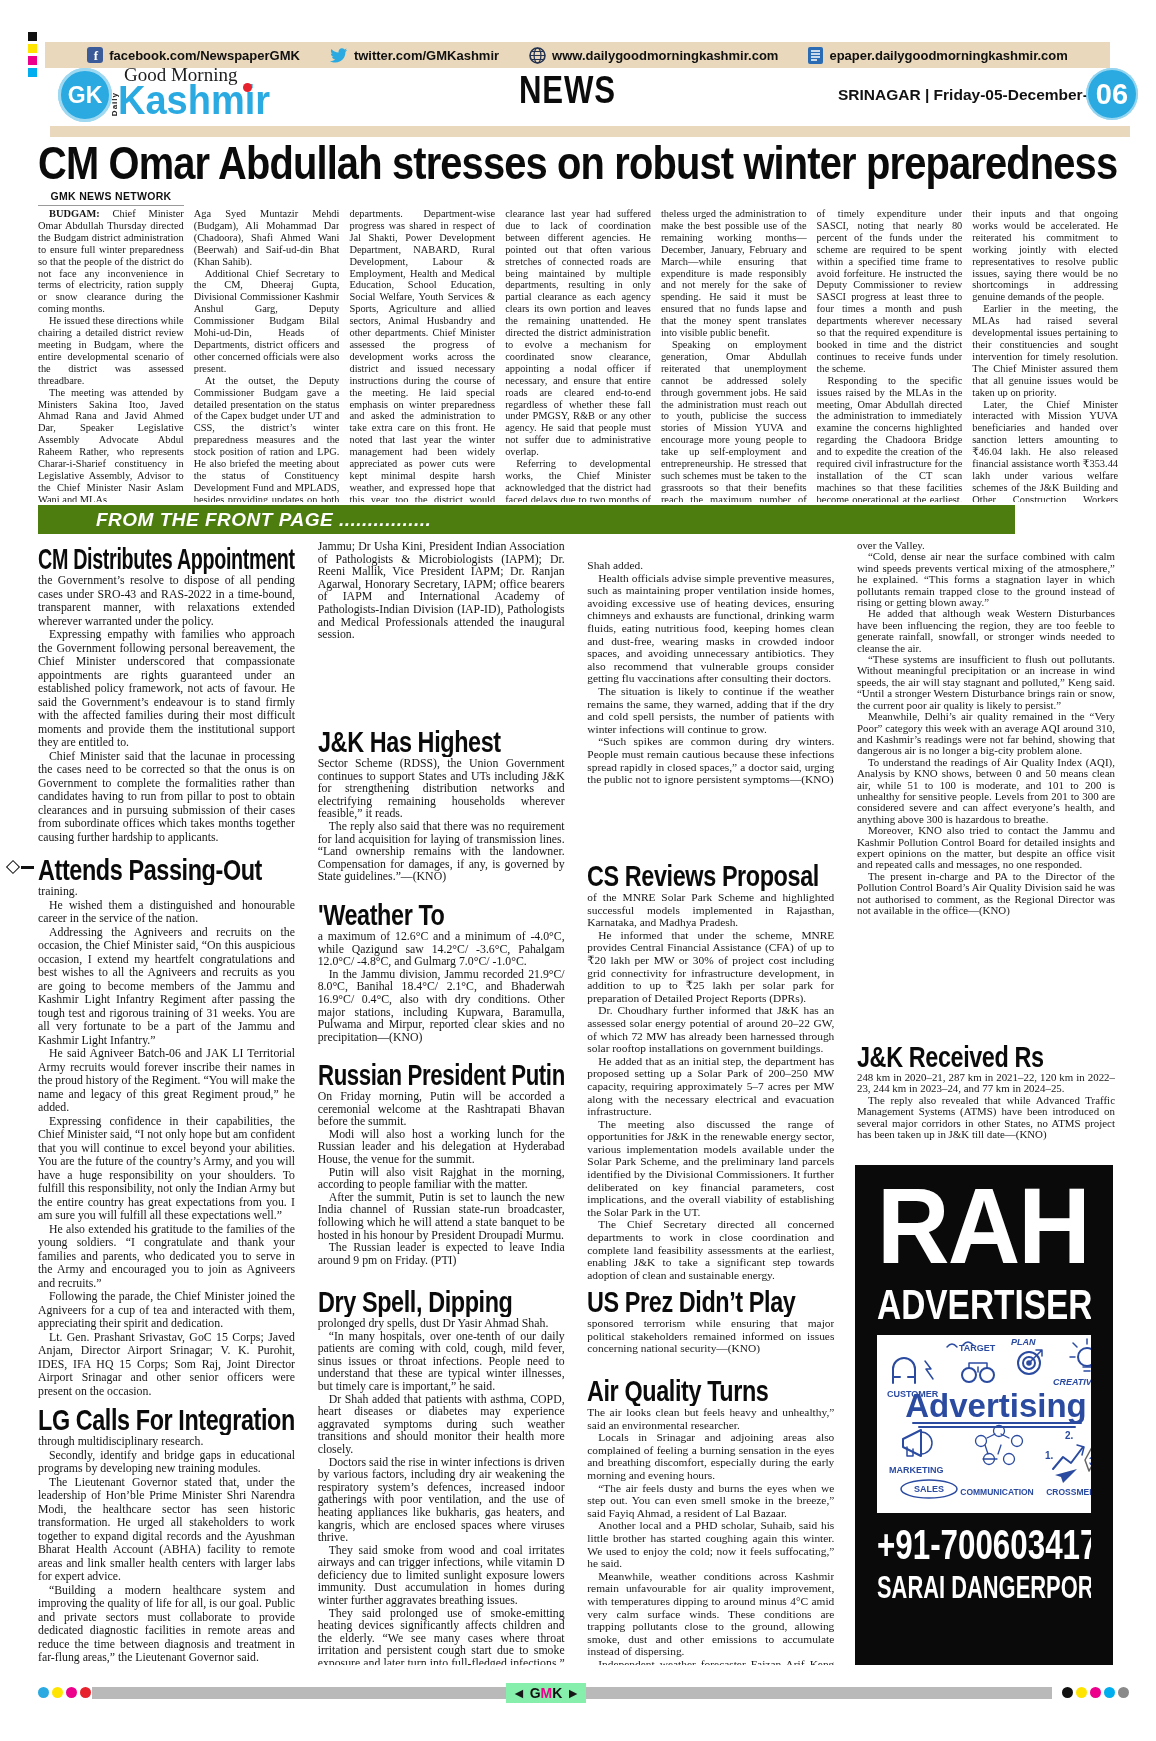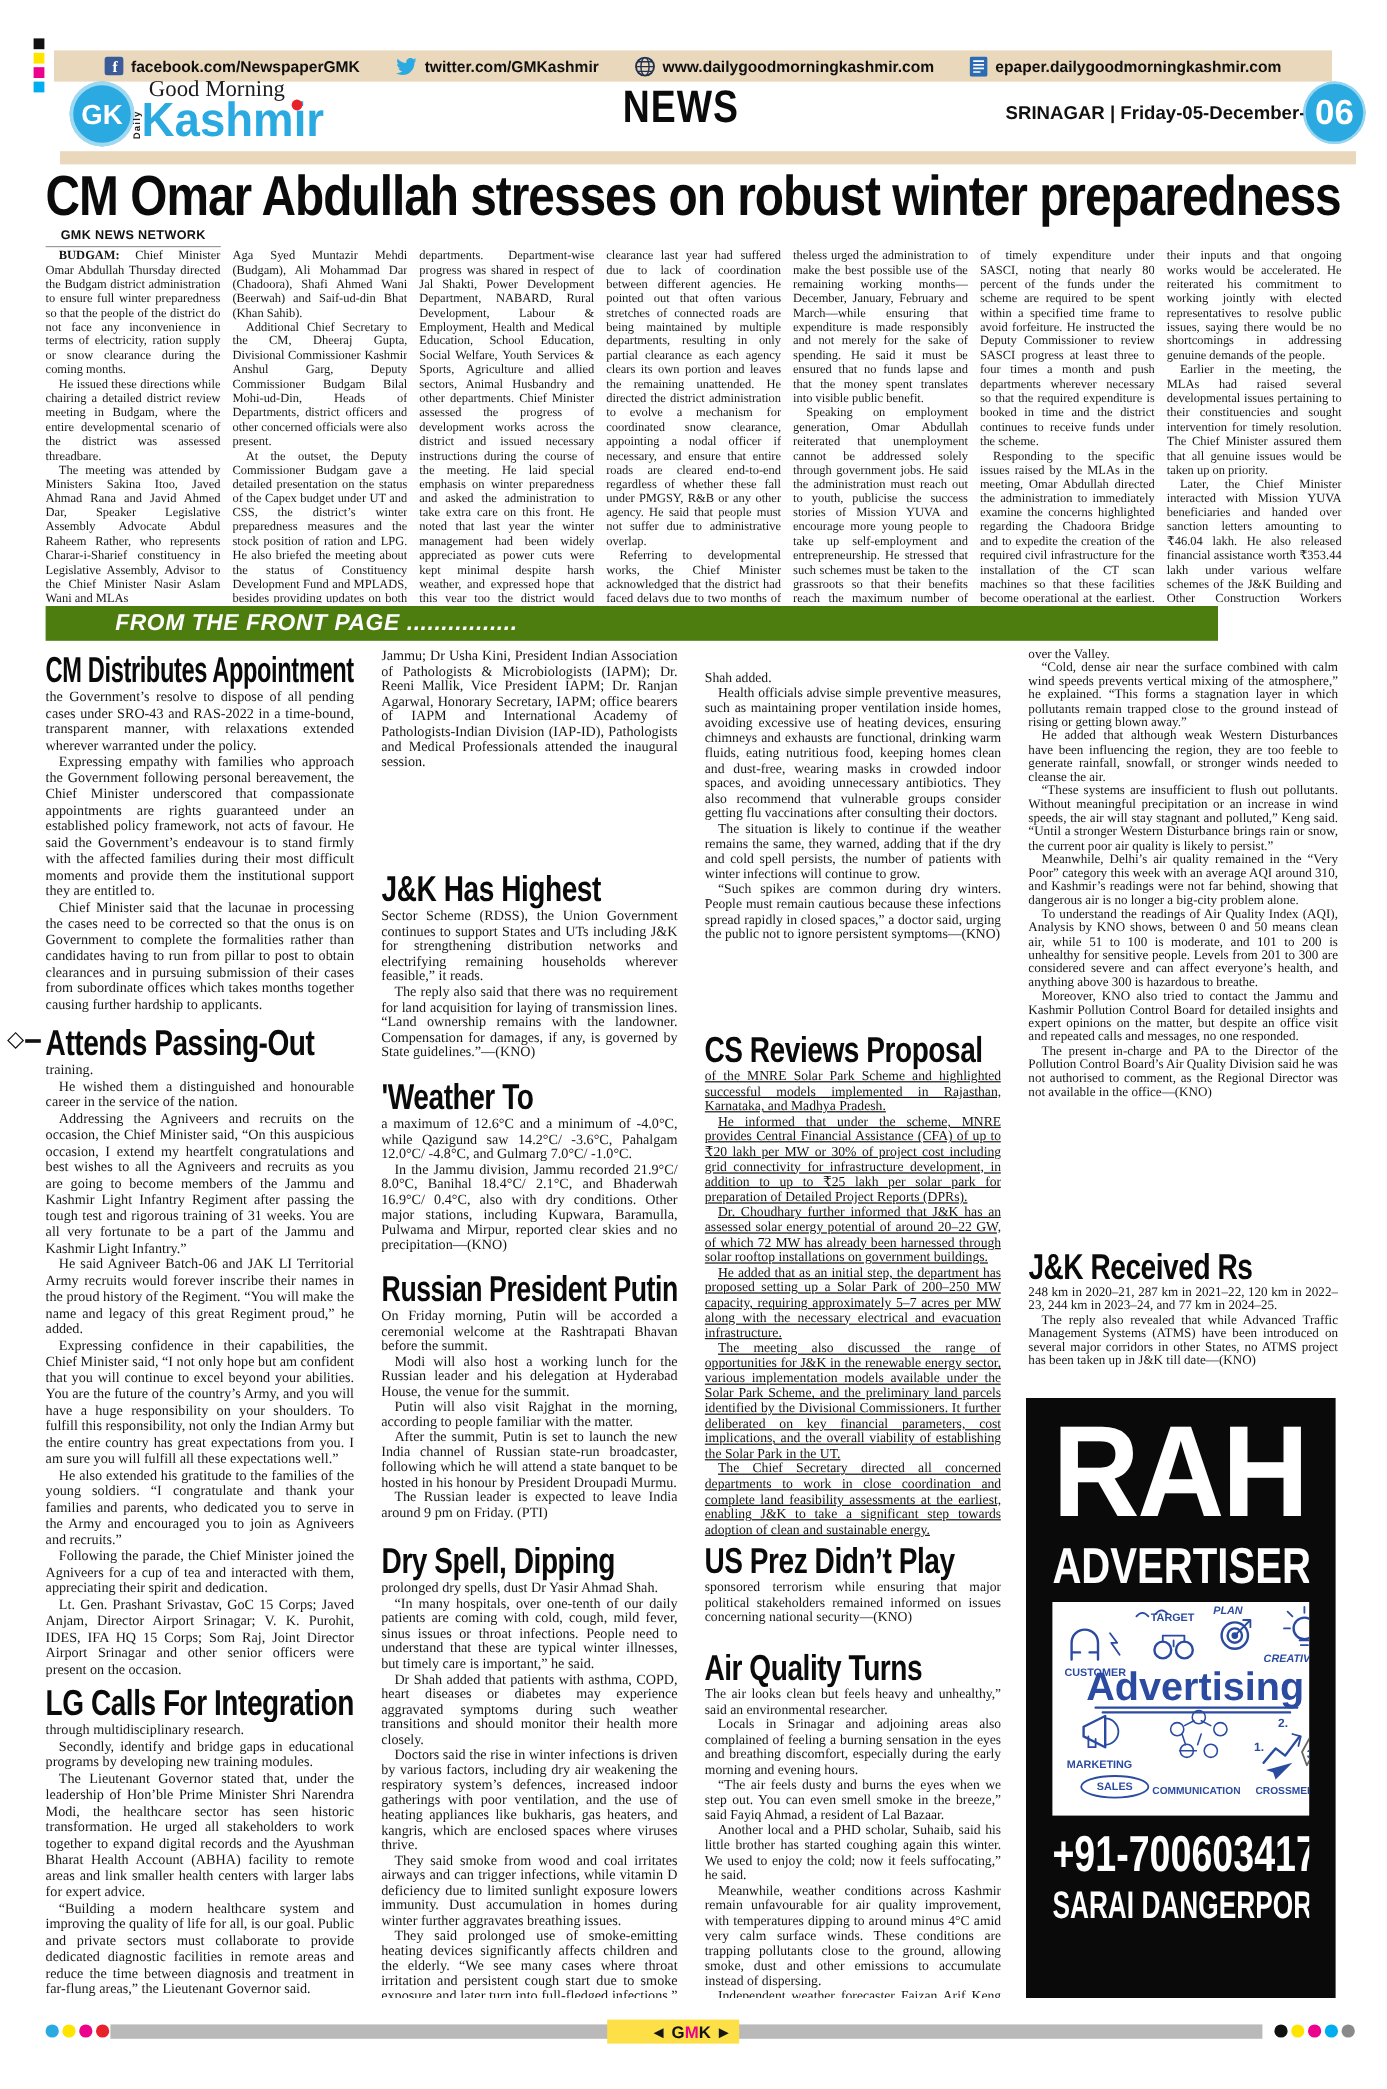--- a/index.html
+++ b/index.html
@@ -66,22 +66,22 @@
   .ad-phone{margin-top:10px;height:46px;overflow:hidden;}
   .ad-phone .cond{font-size:42px;line-height:44px;}
   .ad-addr{height:38px;overflow:hidden;}
   .ad-addr .cond{font-size:32px;line-height:36px;}
   
   .footer{left:0;top:1686px;width:1156px;height:14px;}
   .footer .bar{position:absolute;left:92px;top:1px;width:960px;height:12px;background:#b9b9b9;}
   .footer .dots-left{position:absolute;left:38px;top:1px;display:flex;gap:3px;}
   .footer .dots-right{position:absolute;left:1062px;top:1px;display:flex;gap:3px;}
   .footer .dot{width:11px;height:11px;border-radius:50%;}
-  .footer .gmk{position:absolute;left:506px;top:-3px;width:80px;height:20px;background:#fde047;
-               text-align:center;font-family:"Liberation Sans",sans-serif;font-weight:bold;font-size:14px;line-height:20px;padding-left:30px;}
+  .footer .gmk{position:absolute;left:506px;top:-3px;width:80px;height:20px;background:#86efac;
+               text-align:center;font-family:"Liberation Sans",sans-serif;font-weight:bold;font-size:14px;line-height:20px;}
 </style>
 </head>
 <body>
 
 <div class="abs reg-marks">
     <i style="background: rgb(17, 17, 17);"></i>
     <i style="background: rgb(255, 228, 0);"></i>
     <i style="background: rgb(236, 0, 140);"></i>
     <i style="background: rgb(0, 174, 239);"></i>
   </div>
@@ -244,21 +244,21 @@
     <div class="fp-col" style="width: 247px; font-size: 11.4px; line-height: 12.6px;">
       <div class="body-block" style="height: 302px; margin-top: 19px;">
         <p class="para cont">Shah added.</p>
         <p class="para">Health officials advise simple preventive measures, such as maintaining proper ventilation inside homes, avoiding excessive use of heating devices, ensuring chimneys and exhausts are functional, drinking warm fluids, eating nutritious food, keeping homes clean and dust-free, wearing masks in crowded indoor spaces, and avoiding unnecessary antibiotics. They also recommend that vulnerable groups consider getting flu vaccinations after consulting their doctors.</p>
         <p class="para">The situation is likely to continue if the weather remains the same, they warned, adding that if the dry and cold spell persists, the number of patients with winter infections will continue to grow.</p>
         <p class="para">“Such spikes are common during dry winters. People must remain cautious because these infections spread rapidly in closed spaces,” a doctor said, urging the public not to ignore persistent symptoms—(KNO)</p>
       </div>
       <div class="sec-head" style="height: 30px;">
         <span class="cond" style="transform: scaleX(0.78);">CS Reviews Proposal</span>
       </div>
-      <div class="body-block" style="height: 396px; text-decoration: underline;">
+      <div class="body-block" style="height: 396px;">
         <p class="para cont">of the MNRE Solar Park Scheme and highlighted successful models implemented in Rajasthan, Karnataka, and Madhya Pradesh.</p>
         <p class="para">He informed that under the scheme, MNRE provides Central Financial Assistance (CFA) of up to ₹20 lakh per MW or 30% of project cost including grid connectivity for infrastructure development, in addition to up to ₹25 lakh per solar park for preparation of Detailed Project Reports (DPRs).</p>
         <p class="para">Dr. Choudhary further informed that J&amp;K has an assessed solar energy potential of around 20–22 GW, of which 72 MW has already been harnessed through solar rooftop installations on government buildings.</p>
         <p class="para">He added that as an initial step, the department has proposed setting up a Solar Park of 200–250 MW capacity, requiring approximately 5–7 acres per MW along with the necessary electrical and evacuation infrastructure.</p>
         <p class="para">The meeting also discussed the range of opportunities for J&amp;K in the renewable energy sector, various implementation models available under the Solar Park Scheme, and the preliminary land parcels identified by the Divisional Commissioners. It further deliberated on key financial parameters, cost implications, and the overall viability of establishing the Solar Park in the UT.</p>
         <p class="para">The Chief Secretary directed all concerned departments to work in close coordination and complete land feasibility assessments at the earliest, enabling J&amp;K to take a significant step towards adoption of clean and sustainable energy.</p>
       </div>
       <div class="sec-head" style="height: 30px;">
         <span class="cond" style="transform: scaleX(0.78);">US Prez Didn’t Play</span>
       </div>

